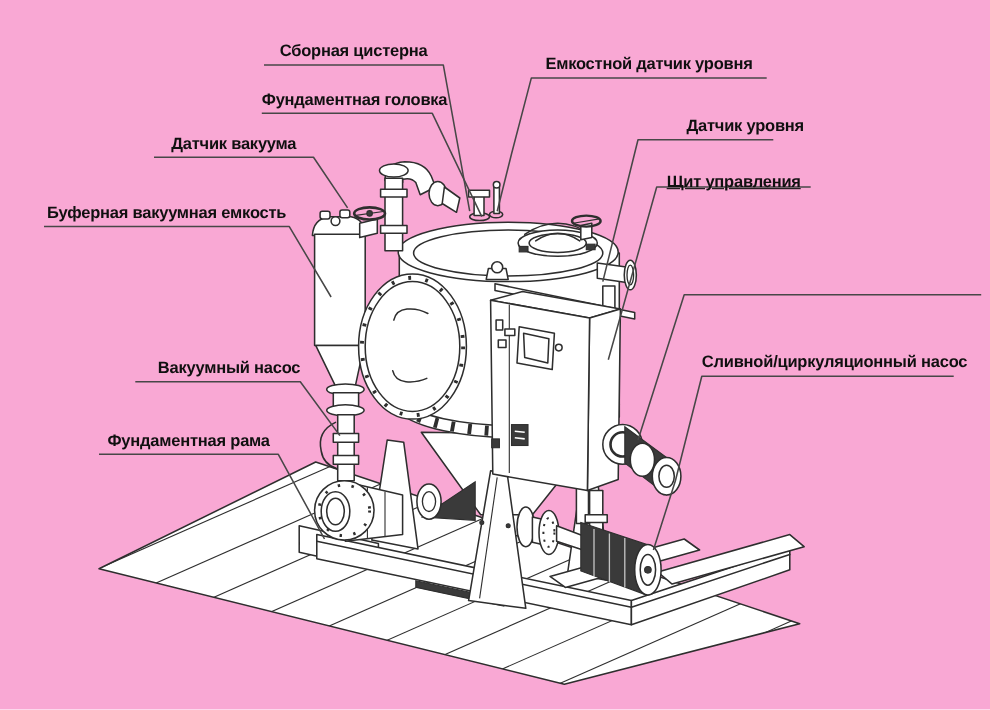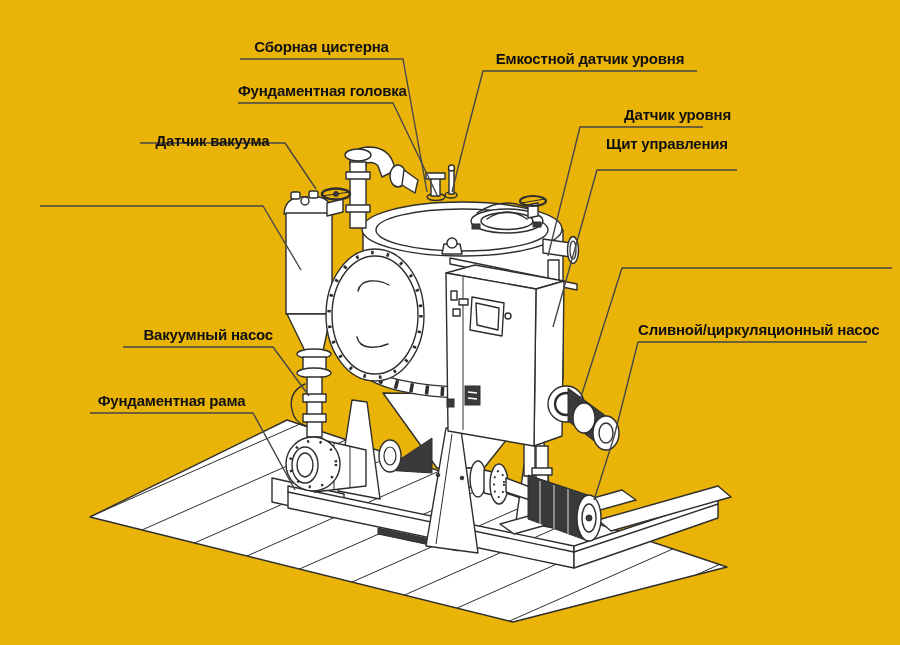--- a/index.html
+++ b/index.html
@@ -1,16 +1,16 @@
 <!DOCTYPE html>
 <html><head>
 <meta charset="utf-8">
 <style>
   html,body{margin:0;padding:0;background:#ffffff;}
-  .stage{position:relative;width:900px;height:645px;background:#eab308;overflow:hidden;
+  .stage{position:relative;width:900px;height:645px;background:#f9a8d4;overflow:hidden;
          font-family:"Liberation Sans",sans-serif;}
   .stage svg{position:absolute;left:0;top:0;}
   .callout{position:absolute;font-weight:700;font-size:15px;line-height:1.1;color:#101010;
            text-align:center;white-space:nowrap;letter-spacing:-0.2px;}
   
   .ln{fill:none;stroke:#2e2e2e;stroke-width:1.4;stroke-linecap:round;stroke-linejoin:round;}
   .wh{fill:#ffffff;stroke:#2e2e2e;stroke-width:1.4;stroke-linejoin:round;}
   .dk{fill:#3a3a3a;stroke:#2e2e2e;stroke-width:1;}
   .bolt{fill:none;stroke:#2e2e2e;}
   .ldr{fill:none;stroke:#474747;stroke-width:1.4;stroke-linejoin:round;}
@@ -231,19 +231,20 @@
     <path class="ldr" d="M123,347 H273 L309,396"></path>
     <path class="ldr" d="M867,342 H638 L614,437 L594,500"></path>
     <path class="ldr" d="M90,413 H253 L295,490"></path>
   </g>
 </svg>
 
 <div class="callout" style="left:240px;top:39px;width:163px;">Сборная цистерна</div>
 <div class="callout" style="left:238px;top:83px;width:155px;">Фундаментная головка</div>
 <div class="callout" style="left:483px;top:51px;width:214px;">Емкостной датчик уровня</div>
 <div class="callout" style="left:580px;top:107px;width:123px;margin-left:36px;">Датчик уровня</div>
-<div class="callout" style="left:597px;top:136px;width:140px;">Щит управления</div>
-<div class="callout" style="left:140px;top:133px;width:145px;">Датчик вакуума</div>
+<div class="callout" style="left:597px;top:158px;width:140px;text-decoration:underline;">Щит управления</div>
+<div class="callout" style="left:140px;top:123px;width:145px;">Датчик вакуума</div>
+<div class="callout" style="left:40px;top:186px;width:223px;">Буферная вакуумная емкость</div>
 <div class="callout" style="left:123px;top:327px;width:150px;text-align:right;">Вакуумный насос</div>
 <div class="callout" style="left:638px;top:322px;width:229px;">Сливной/циркуляционный насос</div>
 <div class="callout" style="left:90px;top:393px;width:163px;">Фундаментная рама</div>
 
 </div>
 
 </body></html>

